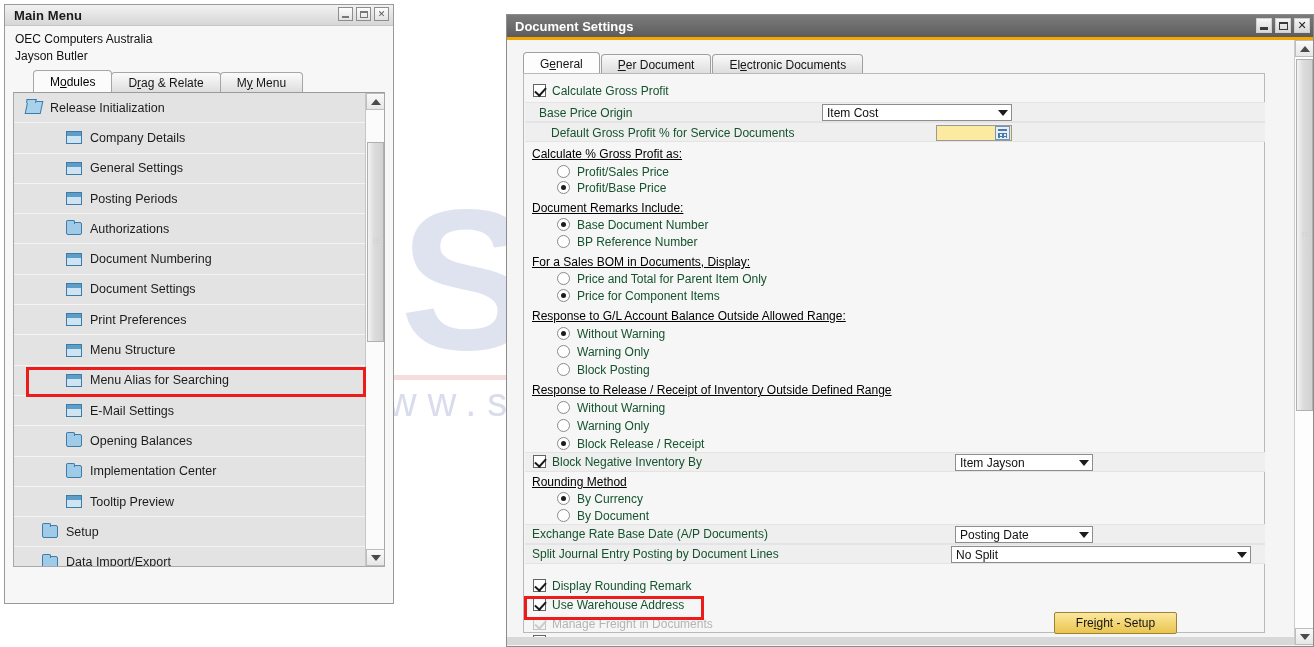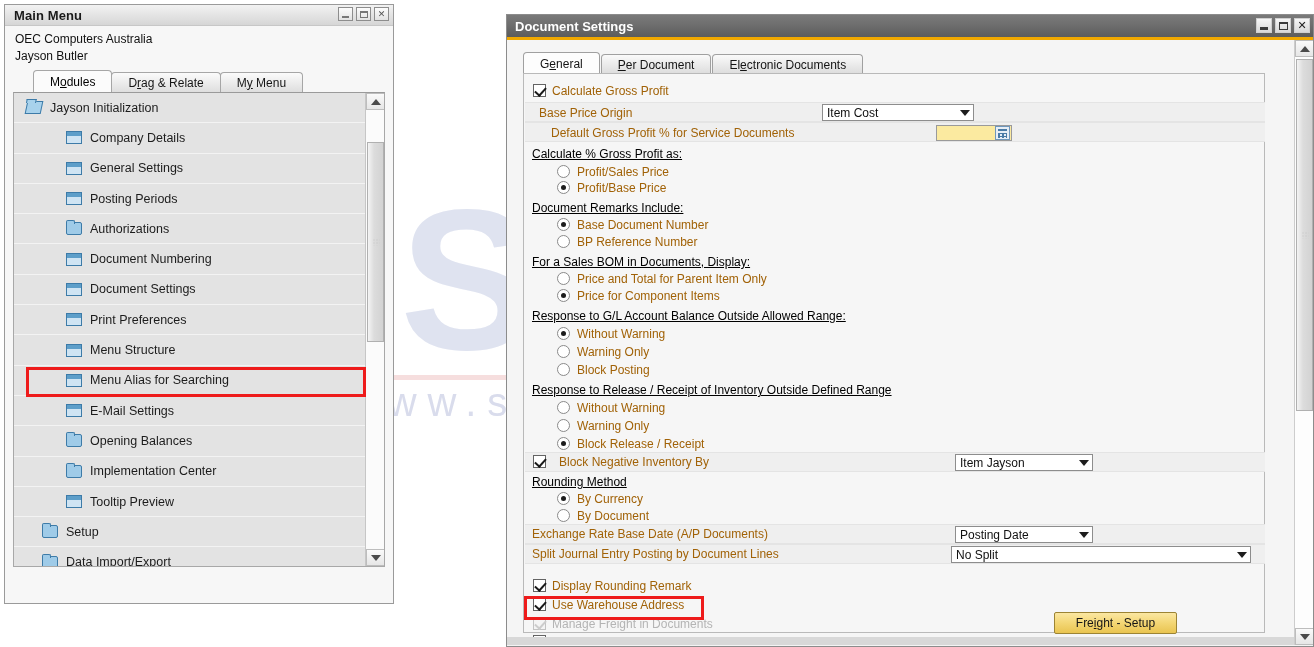--- a/index.html
+++ b/index.html
@@ -325,21 +325,21 @@
   .ds-tab u { text-decoration: underline; }
 
   .ds-panel {
     position: absolute;
     left: 16px; top: 33px;
     width: 742px; height: 560px;
     background: #f6f6f6;
     border: 1px solid #b9b9b9;
   }
 
-  .fld { position: absolute; font-size: 12px; color: #a16207; white-space: nowrap; }
+  .fld { position: absolute; font-size: 12px; color: #14532d; white-space: nowrap; }
   .fld.grey { color: #b4b4b4; }
 
   
   .grphead {
     position: absolute;
     font-size: 12px; color: #000000;
     text-decoration: underline;
     white-space: nowrap;
   }
 
@@ -501,21 +501,21 @@
       </div>
       <div class="mm-tab">
         <span>M<u>y</u> Menu</span>
       </div>
     </div>
 
     <div class="mm-listwrap">
       <div class="mm-list" id="mm-list">
           <div class="mm-item lvl0">
             <span class="ico folder-open"></span>
-            <span>Jayson Initialization</span>
+            <span>Release Initialization</span>
           </div>
           <div class="mm-item lvl2">
             <span class="ico form"></span>
             <span>Company Details</span>
           </div>
           <div class="mm-item lvl2">
             <span class="ico form"></span>
             <span>General Settings</span>
           </div>
           <div class="mm-item lvl2">
@@ -620,21 +620,21 @@
         </div>
       </div>
 
       <div class="ds-panel">
 
         <div class="cb checked" style="left:9px;top:10px;"></div>
         <div class="fld" style="left:28px;top:10px;">Calculate Gross Profit</div>
 
         <div class="rowband" style="left:1px;top:28px;width:740px;height:20px;"></div>
         <div class="fld" style="left:15px;top:32px;">Base Price Origin</div>
-        <div class="combo" style="left:298px;top:30px;width:152px;">
+        <div class="combo" style="left:298px;top:30px;width:190px;">
           <span class="cv">Item Cost</span>
           <span class="carr">
               <span class="t"></span>
             </span>
         </div>
 
         <div class="rowband" style="left:1px;top:48px;width:740px;height:20px;"></div>
         <div class="fld" style="left:27px;top:52px;">Default Gross Profit % for Service Documents</div>
         <div class="yfield" style="left:412px;top:51px;width:76px;">
           <span class="calc"></span>
@@ -669,21 +669,21 @@
         <div class="grphead" style="left:8px;top:309px;">Response to Release / Receipt of Inventory Outside Defined Range</div>
         <div class="rb" style="left:33px;top:327px;"></div>
         <div class="fld" style="left:53px;top:327px;">Without Warning</div>
         <div class="rb" style="left:33px;top:345px;"></div>
         <div class="fld" style="left:53px;top:345px;">Warning Only</div>
         <div class="rb sel" style="left:33px;top:363px;"></div>
         <div class="fld" style="left:53px;top:363px;">Block Release / Receipt</div>
 
         <div class="rowband" style="left:1px;top:378px;width:740px;height:20px;"></div>
         <div class="cb checked" style="left:9px;top:381px;"></div>
-        <div class="fld" style="left:28px;top:381px;margin-left:7px;">Block Negative Inventory By</div>
+        <div class="fld" style="left:28px;top:381px;">Block Negative Inventory By</div>
         <div class="combo" style="left:431px;top:380px;width:138px;">
           <span class="cv">Item Jayson</span>
           <span class="carr">
               <span class="t"></span>
             </span>
         </div>
 
         <div class="grphead" style="left:8px;top:401px;">Rounding Method</div>
         <div class="rb sel" style="left:33px;top:418px;"></div>
         <div class="fld" style="left:53px;top:418px;">By Currency</div>

